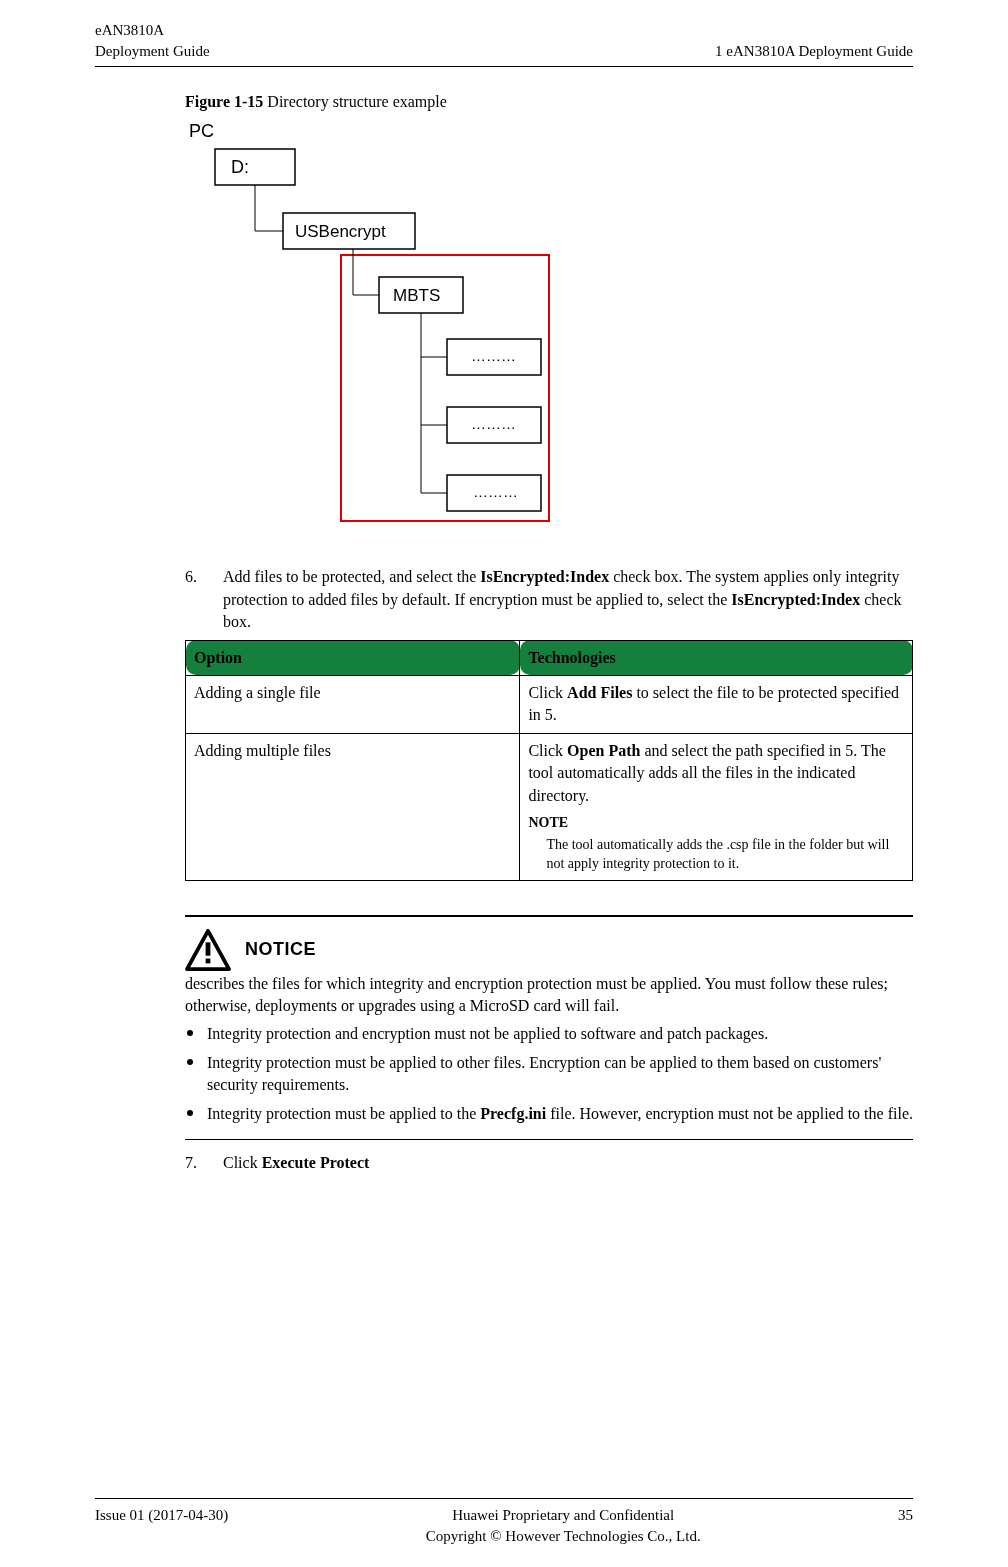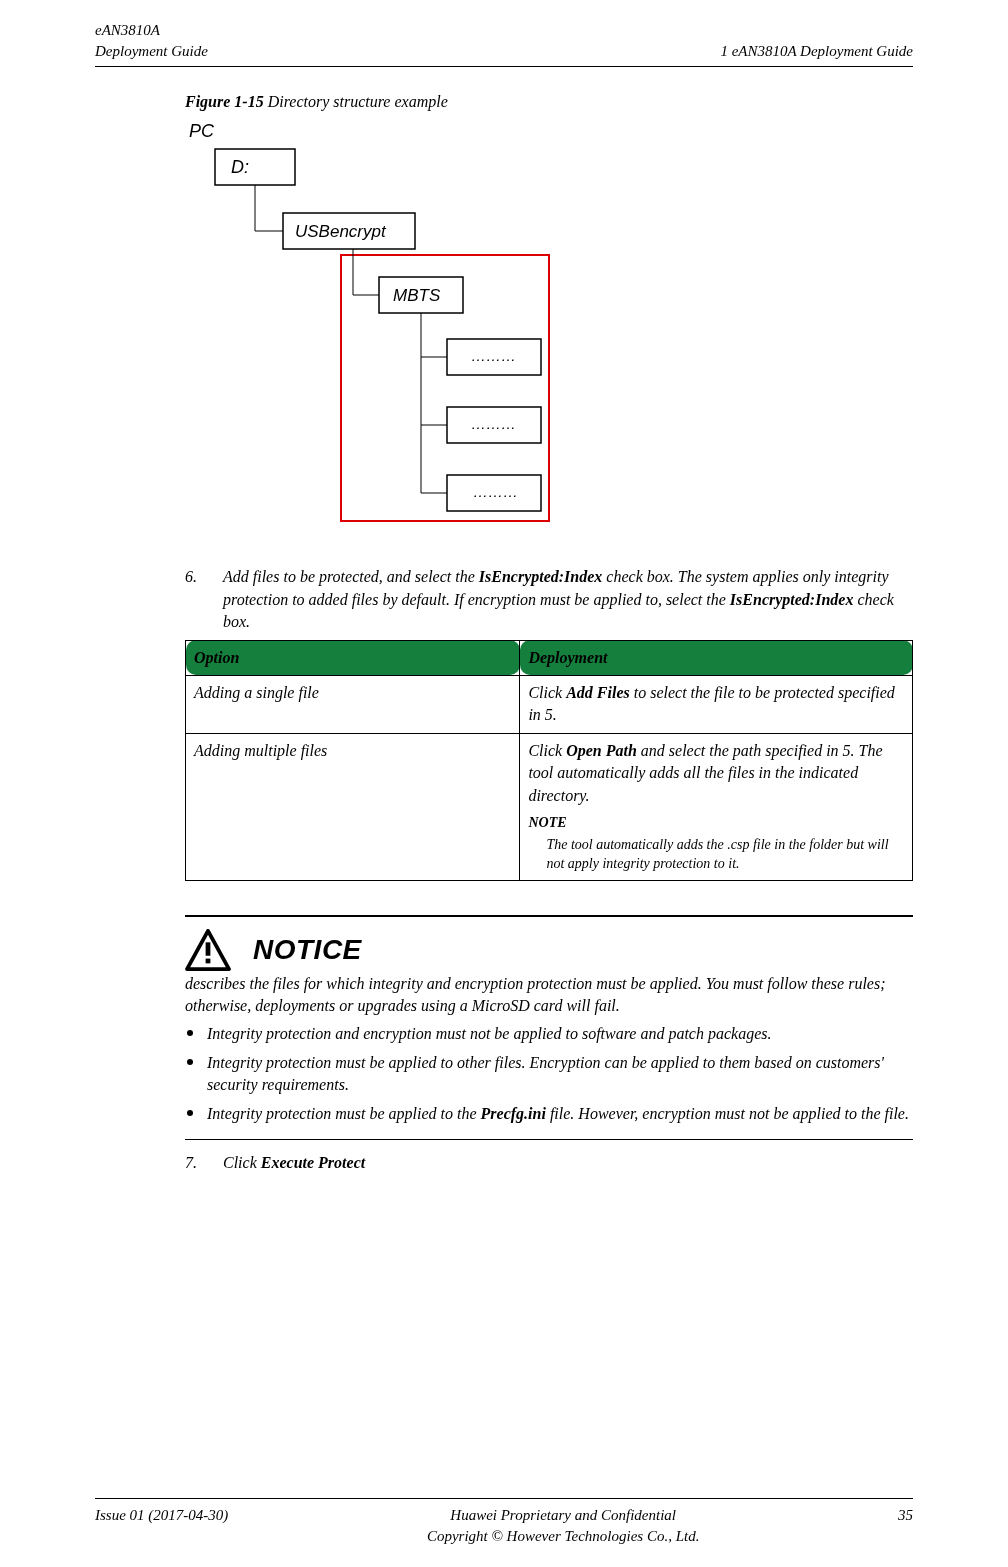--- a/index.html
+++ b/index.html
@@ -113,22 +113,22 @@
       align-items: center;
       margin-bottom: 2px;
     }
     .notice-header svg {
       width: 46px;
       height: 42px;
     }
     .notice-title {
       font-family: Arial, sans-serif;
       font-weight: bold;
-      font-size: 28px;
-      margin-left: 22px;
+      font-size: 18px;
+      margin-left: 14px;
       letter-spacing: 0.5px;
     }
     .notice-body {
       font-size: 16px;
       margin-top: 2px;
     }
     .notice-list {
       list-style: none;
       padding-left: 0;
       margin-top: 6px;
@@ -165,21 +165,20 @@
       display: flex;
       justify-content: space-between;
       font-size: 15px;
     }
     .footer-center {
       text-align: center;
     }
     .page-wrap {
       position: relative;
       min-height: 1567px;
-      font-style: italic;
     }
   </style>
 </head>
 <body>
 
 <div class="page-wrap">
 
   <div class="header">
     <div class="header-left">
       <div>eAN3810A</div>
@@ -242,21 +241,21 @@
         <div class="step-text">
           <span>Add files to be protected, and select the </span><span class="bold">IsEncrypted:Index</span><span> check box. The system applies only integrity protection to added files by default. If encryption must be applied to, select the </span><span class="bold">IsEncrypted:Index</span><span> check box.</span>
         </div>
       </div>
     </div>
 
     <table class="option-table">
       <thead>
         <tr>
           <th style="width:46%">Option</th>
-          <th>Deployment</th>
+          <th>Technologies</th>
         </tr>
       </thead>
       <tbody>
         <tr>
           <td>Adding a single file</td>
           <td>
             <span>Click </span><span class="bold">Add Files</span><span> to select the file to be protected specified in 5.</span>
           </td>
         </tr>
         <tr>

